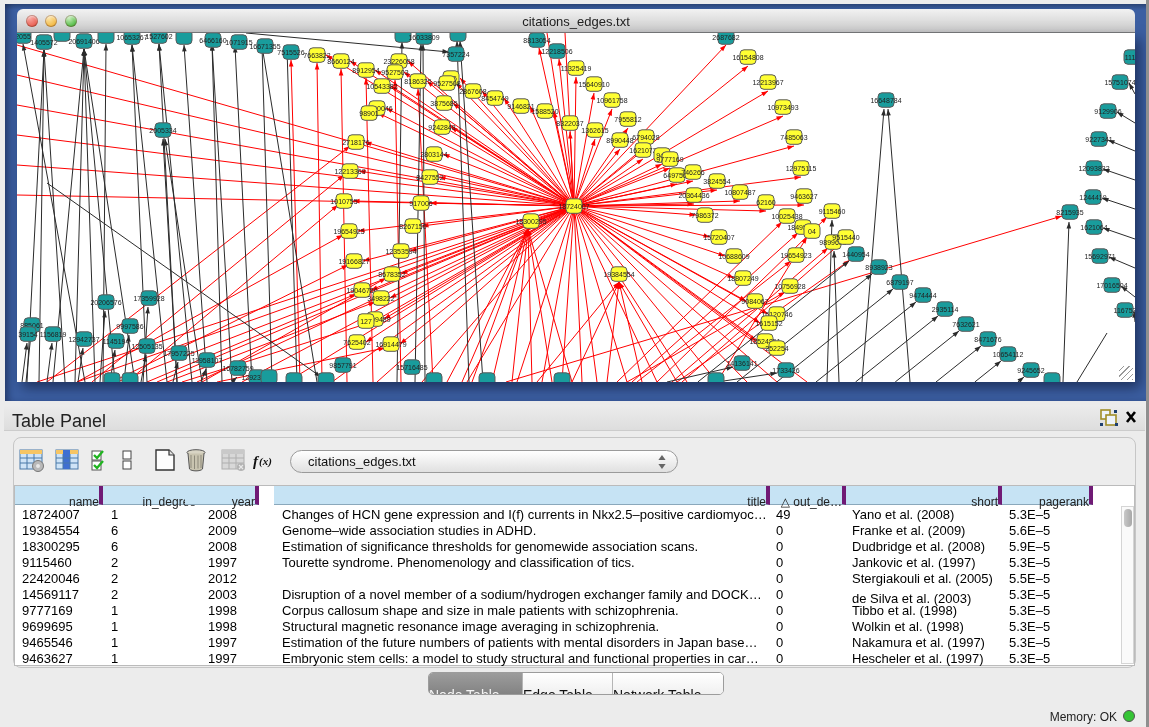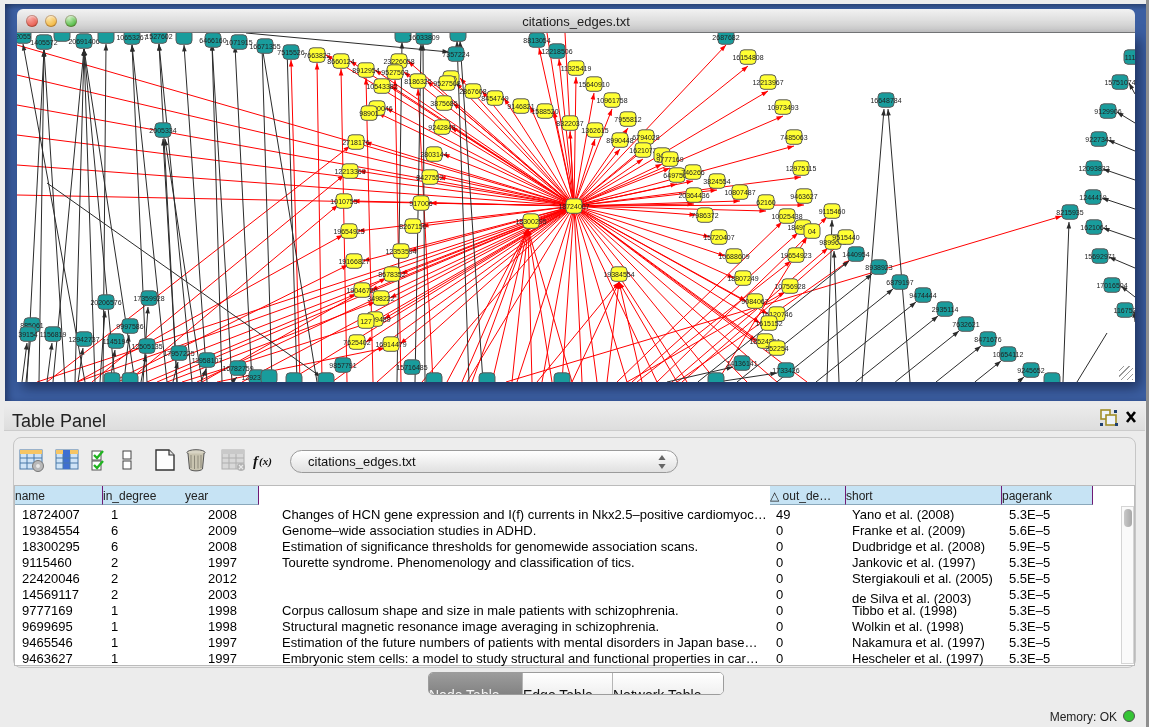--- a/index.html
+++ b/index.html
@@ -6,21 +6,21 @@
 .titlebar{position:absolute;left:12px;top:5px;width:1118px;height:24px;border-radius:6px 6px 0 0;background:linear-gradient(180deg,#f2f2f2 0%,#dedede 50%,#c9c9c9 100%);border-bottom:1px solid #7d7d7d}
 .tl{position:absolute;top:6px;width:12px;height:12px;border-radius:50%;box-shadow:inset 0 0 0 1px rgba(90,40,20,.35), inset 0 2px 2px rgba(255,255,255,.6)}
 .title{position:absolute;width:100%;text-align:center;top:5px;font-size:13px;color:#222}
 .canvas{position:absolute;left:12px;top:29px;width:1118px;height:349px;background:#fff;overflow:hidden;box-shadow:5px 6px 12px rgba(8,14,40,.55)}
 .grip{position:absolute;right:2px;bottom:2px;width:14px;height:14px;background:repeating-linear-gradient(135deg,transparent 0,transparent 3px,#999 3px,#999 4px)}
 .tp-bar{position:absolute;left:4px;top:405px;width:1141px;height:26px;background:linear-gradient(#ececec,#ddd);border-bottom:1px solid #ccc}
 .tp-title{position:absolute;left:8px;top:6px;font-size:18px;color:#222}
 .innerpanel{position:absolute;left:13px;top:437px;width:1123px;height:231px;background:#ededed;border:1px solid #c6c6c6;border-radius:8px}
 .combo{position:absolute;left:290px;top:450px;width:388px;height:23px;border:1px solid #9a9a9a;border-radius:12px;background:linear-gradient(#fff,#e0e0e0);font-size:13px;color:#111;padding:3px 0 0 17px}
 .tbl{position:absolute;left:14px;top:485px;width:1121px;height:181px;background:#fff;border:1px solid #bbb}
-.thead{position:absolute;left:0;top:0;height:19px;background:#c6e3f4;border-right:1px solid #701a75;border-bottom:1px solid #8aa8bb;font-size:12px;color:#222;text-align:left;padding-top:3px}
+.thead{position:absolute;left:0;top:0;height:19px;background:#c6e3f4;border-right:4px solid #701a75;border-bottom:1px solid #8aa8bb;font-size:12px;color:#222;text-align:right;padding-top:9px}
 .trow{position:absolute;font-size:13px;color:#000;white-space:nowrap}
 .sb{position:absolute;left:1106px;top:20px;width:13px;height:158px;background:#fafafa;border:1px solid #d5d5d5}
 .sbt{position:absolute;left:2px;top:2px;width:8px;height:18px;background:linear-gradient(90deg,#c8c8c8,#a8a8a8);border-radius:5px}
 .tabs{position:absolute;left:428px;top:672px;height:23px;display:flex;border:1px solid #9c9c9c;border-radius:5px;overflow:hidden;background:#fff}
 .tab{font-size:14px;text-align:left;padding-top:14px;color:#111;background:linear-gradient(#fff,#f0f0f0)}
 .tabsel{background:linear-gradient(#9c9c9c,#838383);color:#f4f4f4}
 .mem{position:absolute;right:32px;top:710px;font-size:12px;color:#222}
 .memdot{position:absolute;right:14px;top:710px;width:12px;height:12px;border-radius:50%;background:#35c435;border:1px solid #555}
 .rstrip{position:absolute;right:0;top:0;width:3px;height:727px;background:#8f8f8f}
 </style></head><body>
@@ -763,20 +763,21 @@
     <text x="242" y="17" font-size="11" font-style="italic" font-weight="bold" font-family="Liberation Serif,serif" fill="#111">(x)</text>
 </svg>
 <div class="combo">citations_edges.txt<svg width="10" height="16" style="position:absolute;right:10px;top:3px">
       <path d="M5 1l3.6 5H1.4z" fill="#666"></path>
       <path d="M5 15l3.6-5H1.4z" fill="#666"></path>
     </svg></div>
 <div class="tbl">
     <div class="thead" style="left:0px;width:88px">name</div>
     <div class="thead" style="left:88px;width:97px">in_degree</div>
     <div class="thead" style="left:170px;width:74px">year</div>
+    <div class="thead" style="left:259px;width:496px">title</div>
     <div class="thead" style="left:755px;width:76px">△ out_de…</div>
     <div class="thead" style="left:831px;width:156px">short</div>
     <div class="thead" style="left:987px;width:91px">pagerank</div>
     <div class="trow" style="left:7px;top:21px">18724007</div>
     <div class="trow" style="left:96px;top:21px">1</div>
     <div class="trow" style="left:193px;top:21px">2008</div>
     <div class="trow" style="left:267px;top:21px">Changes of HCN gene expression and I(f) currents in Nkx2.5–positive cardiomyoc…</div>
     <div class="trow" style="left:761px;top:21px">49</div>
     <div class="trow" style="left:837px;top:21px">Yano et al. (2008)</div>
     <div class="trow" style="left:994px;top:21px">5.3E–5</div>
@@ -803,20 +804,21 @@
     <div class="trow" style="left:994px;top:69px">5.3E–5</div>
     <div class="trow" style="left:7px;top:85px">22420046</div>
     <div class="trow" style="left:96px;top:85px">2</div>
     <div class="trow" style="left:193px;top:85px">2012</div>
     <div class="trow" style="left:761px;top:85px">0</div>
     <div class="trow" style="left:837px;top:85px">Stergiakouli et al. (2005)</div>
     <div class="trow" style="left:994px;top:85px">5.5E–5</div>
     <div class="trow" style="left:7px;top:101px">14569117</div>
     <div class="trow" style="left:96px;top:101px">2</div>
     <div class="trow" style="left:193px;top:101px">2003</div>
+    <div class="trow" style="left:267px;top:101px">Disruption of a novel member of a sodium/hydrogen exchanger family and DOCK…</div>
     <div class="trow" style="left:761px;top:101px">0</div>
     <div class="trow" style="left:837px;top:105px">de Silva et al. (2003)</div>
     <div class="trow" style="left:994px;top:101px">5.3E–5</div>
     <div class="trow" style="left:7px;top:117px">9777169</div>
     <div class="trow" style="left:96px;top:117px">1</div>
     <div class="trow" style="left:193px;top:117px">1998</div>
     <div class="trow" style="left:267px;top:117px">Corpus callosum shape and size in male patients with schizophrenia.</div>
     <div class="trow" style="left:761px;top:117px">0</div>
     <div class="trow" style="left:837px;top:117px">Tibbo et al. (1998)</div>
     <div class="trow" style="left:994px;top:117px">5.3E–5</div>

